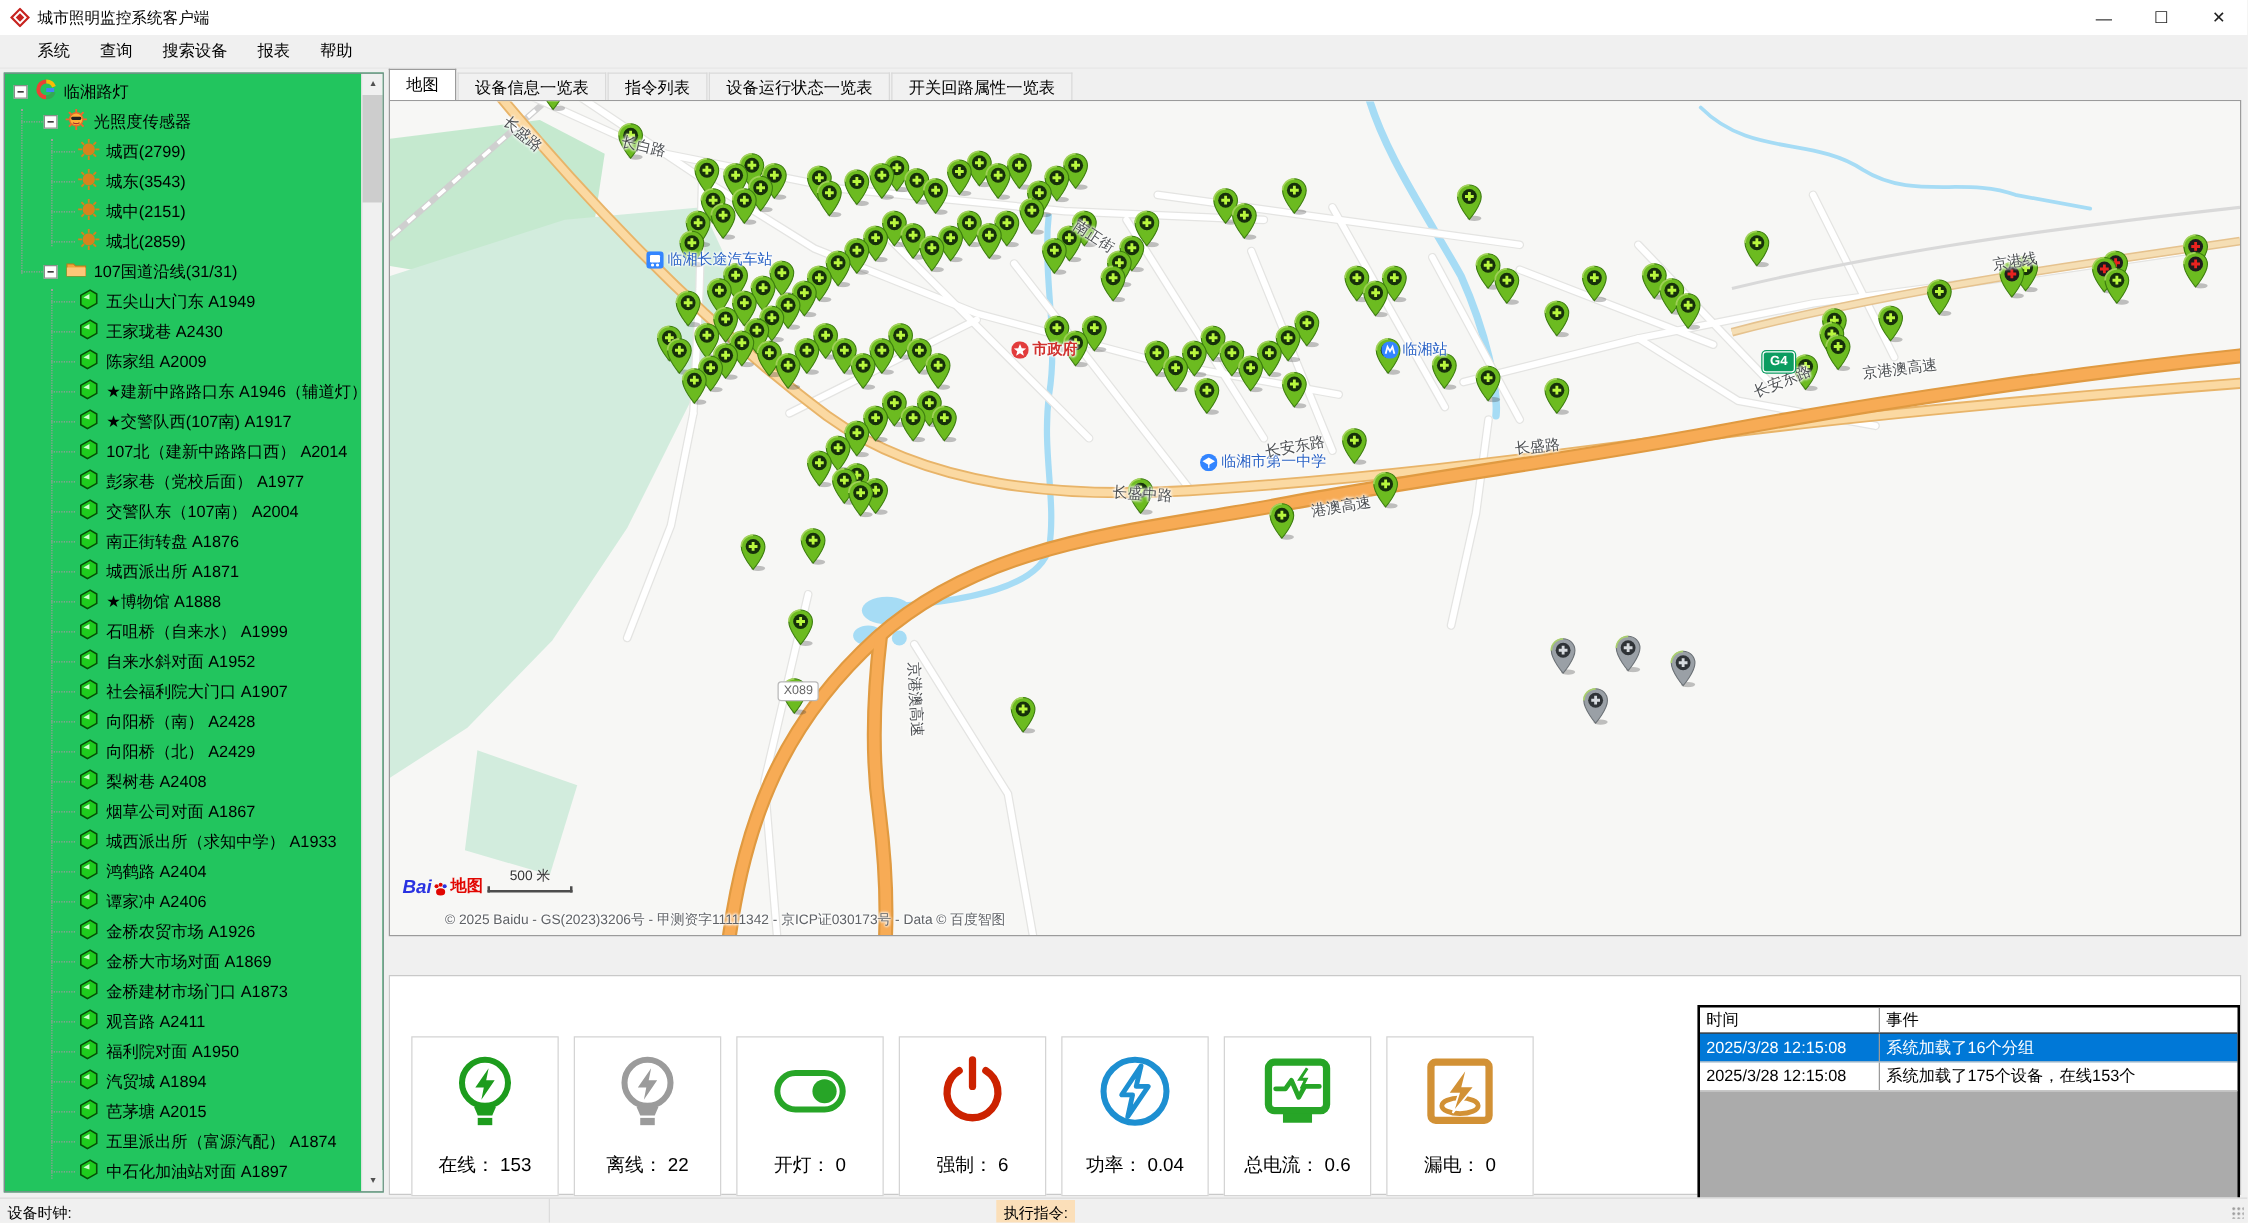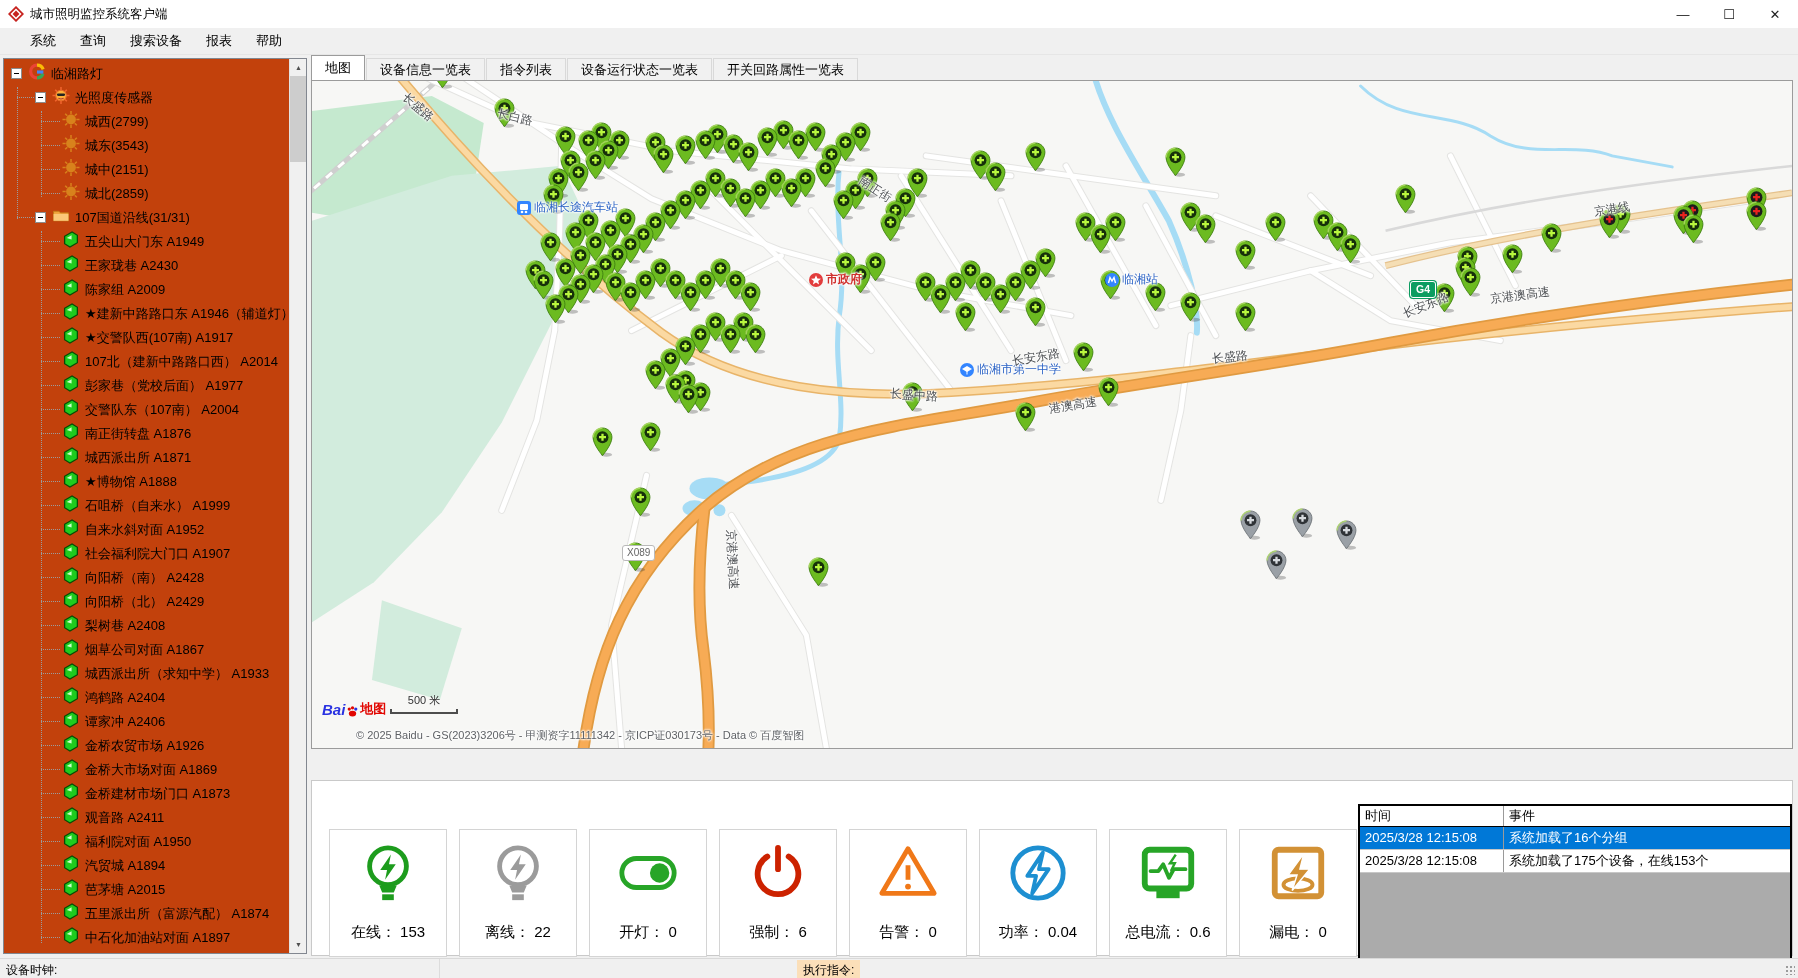--- a/index.html
+++ b/index.html
@@ -15,21 +15,21 @@
   .winbtn { width:46px; height:28px; display:flex; align-items:center; justify-content:center; font-size:13px; color:#222; }
 
   
   .menubar { position:absolute; top:28px; left:0; right:0; height:27px; background:#f0f0f0; display:flex; align-items:center; padding-left:20px; border-bottom:1px solid #e6e6e6; }
   .menu-item { padding:4px 10px; margin-right:4px; font-size:13px; }
 
   
   .content { position:absolute; top:55px; left:0; right:0; bottom:20px; }
 
   
-  .tree-box { position:absolute; left:3px; top:3px; width:304px; bottom:4px; background:#c2410c; border:1px solid #828790; overflow:hidden; }
+  .tree-box { position:absolute; left:3px; top:3px; width:304px; bottom:4px; background:#22c55e; border:1px solid #828790; overflow:hidden; }
   .tree-rows { position:absolute; left:0; top:2px; right:17px; bottom:0; overflow:hidden; }
   .tree-row { position:relative; height:24px; line-height:24px; white-space:nowrap; }
   .tree-row .lbl { font-size:13px; vertical-align:middle; }
   .tree-row .ticon { display:inline-block; width:18px; height:17px; vertical-align:-3px; margin-right:5px; }
   .tree-row.lv0 { padding-left:24px; }
   .tree-row.lv1 { padding-left:48px; }
   .tree-row.lv2 { padding-left:58px; }
   .expandbox { position:absolute; top:7px; width:11px; height:11px; background:#fff; border:1px solid #8c8c8c; z-index:2; }
   .expandbox::before { content:""; position:absolute; left:2px; top:4px; width:5px; height:1px; background:#000; }
   .lv0 .expandbox { left:7px; }
@@ -1475,24 +1475,20 @@
                   <polygon points="35,13 24,29 31,29 29,39 40,23 33,23" fill="#9b9b9b"></polygon>
                   <path d="M23,45 L41,45 L38,52 L26,52 Z" fill="#9b9b9b"></path>
                   <rect x="26" y="54" width="12" height="6" fill="#9b9b9b"></rect>
                 </svg><div class="clabel">离线：  22</div></div><div class="card"><svg class="cicon" width="62" height="62" viewBox="0 0 64 64">
                   <rect x="5" y="17" width="54" height="30" rx="15" fill="none" stroke="#27a527" stroke-width="5"></rect>
                   <circle cx="44" cy="32" r="10" fill="#27a527"></circle>
                 </svg><div class="clabel">开灯：  0</div></div><div class="card"><svg class="cicon" width="62" height="62" viewBox="0 0 64 64">
                   <path d="M21,15 A21,21 0 1 0 43,15" fill="none" stroke="#cc2200" stroke-width="6" stroke-linecap="round"></path>
                   <line x1="32" y1="6" x2="32" y2="28" stroke="#cc2200" stroke-width="6" stroke-linecap="round"></line>
                 </svg><div class="clabel">强制：  6</div></div><div class="card"><svg class="cicon" width="62" height="62" viewBox="0 0 64 64">
-                  <path d="M32,7 L59,53 L5,53 Z" fill="none" stroke="#f07818" stroke-width="5" stroke-linejoin="round"></path>
-                  <line x1="32" y1="24" x2="32" y2="39" stroke="#f07818" stroke-width="5"></line>
-                  <circle cx="32" cy="46" r="3" fill="#f07818"></circle>
-                </svg><div class="clabel">告警：  0</div></div><div class="card"><svg class="cicon" width="62" height="62" viewBox="0 0 64 64">
                   <circle cx="32" cy="32" r="26" fill="none" stroke="#1d8fd1" stroke-width="5"></circle>
                   <polygon points="37,11 21,35 30,35 26,53 43,28 33,28" fill="none" stroke="#1d8fd1" stroke-width="4" stroke-linejoin="round"></polygon>
                 </svg><div class="clabel">功率：  0.04</div></div><div class="card"><svg class="cicon" width="62" height="62" viewBox="0 0 64 64">
                   <rect x="8" y="8" width="48" height="40" rx="5" fill="none" stroke="#27a527" stroke-width="6"></rect>
                   <polyline points="14,30 22,30 27,23 33,37 38,28 50,28" fill="none" stroke="#27a527" stroke-width="4" stroke-linejoin="round" stroke-linecap="round"></polyline>
                   <path d="M40,13 L34,22 L39,22 L35,30" fill="none" stroke="#27a527" stroke-width="2.5"></path>
                   <rect x="20" y="50" width="24" height="8" fill="#27a527"></rect>
                 </svg><div class="clabel">总电流：  0.6</div></div><div class="card"><svg class="cicon" width="62" height="62" viewBox="0 0 64 64">
                   <rect x="8" y="8" width="48" height="48" rx="4" fill="none" stroke="#d29135" stroke-width="6"></rect>
                   <ellipse cx="32" cy="44" rx="15" ry="6.5" fill="none" stroke="#d29135" stroke-width="4"></ellipse>

